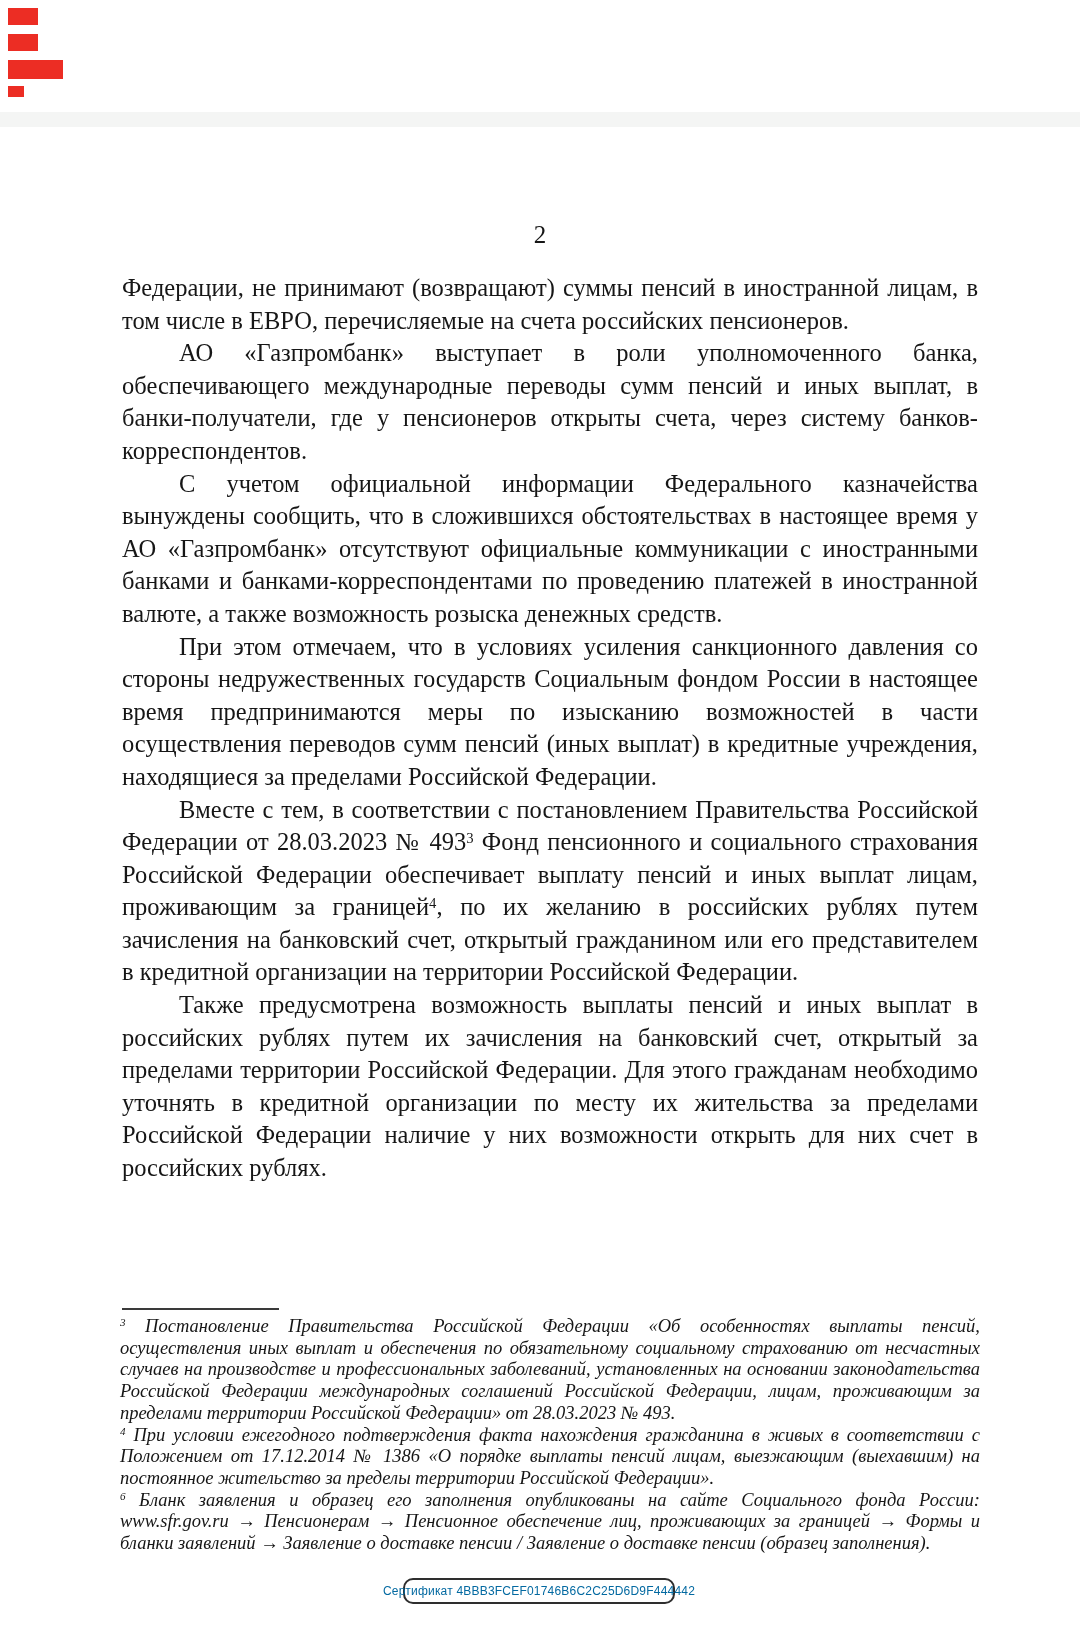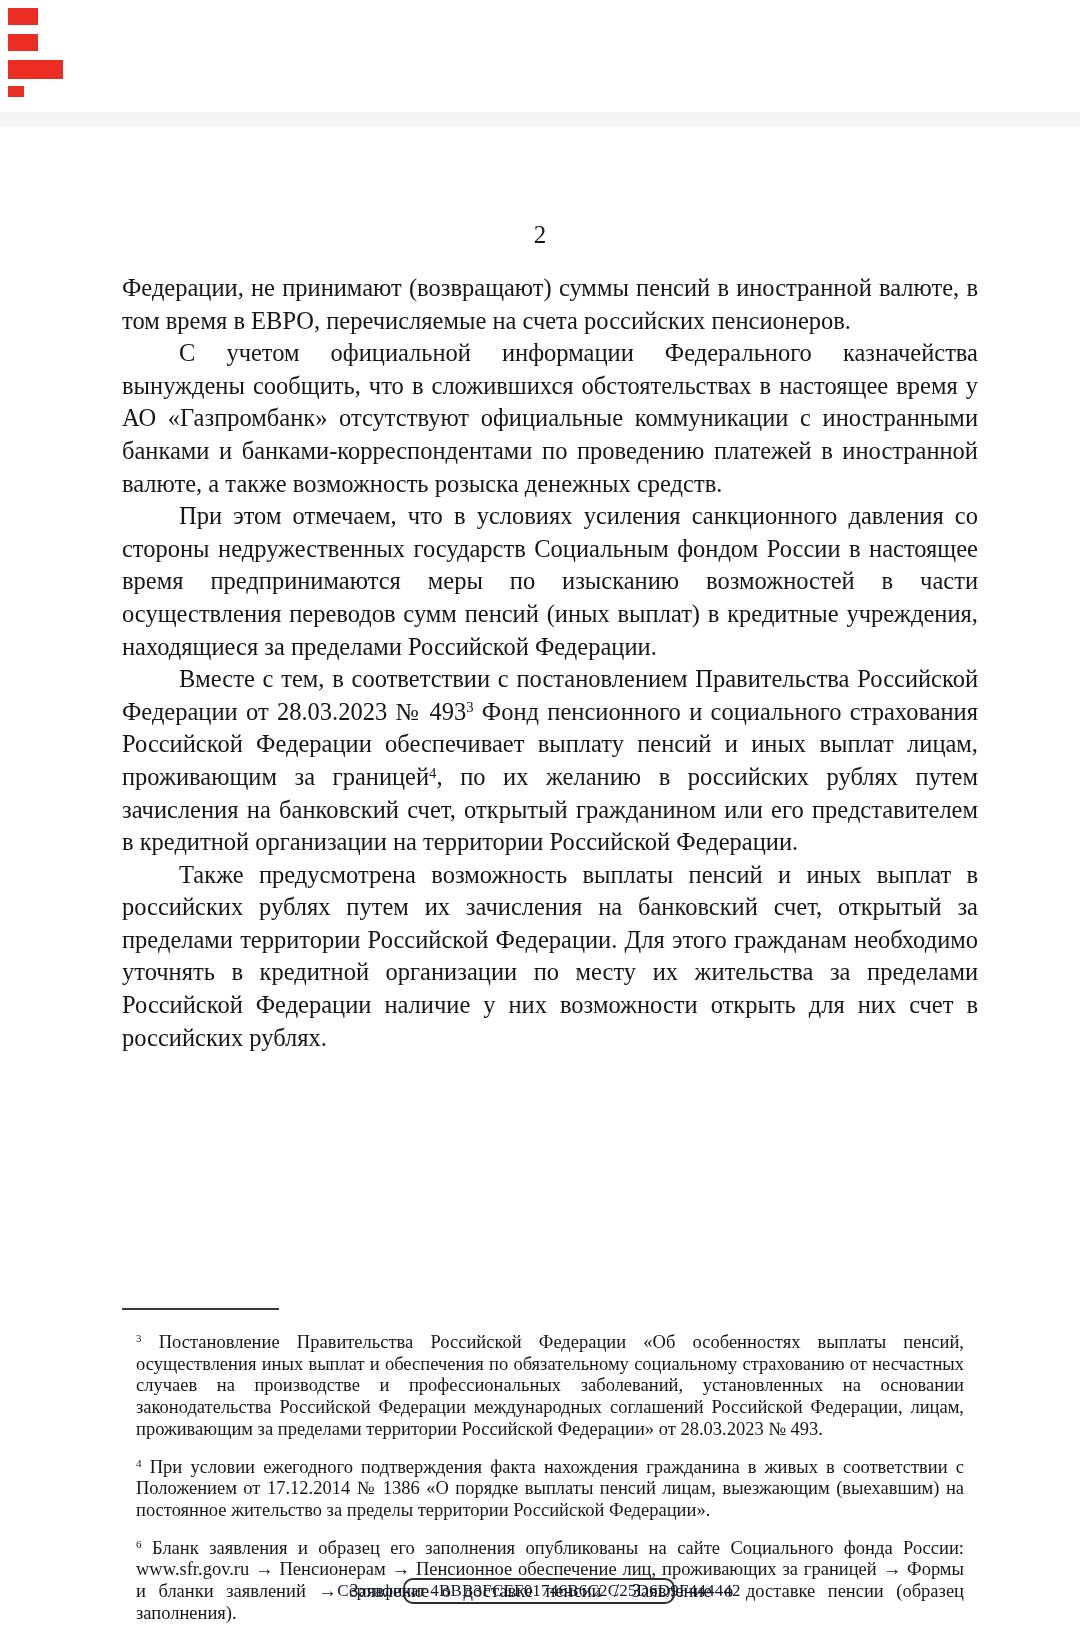--- a/index.html
+++ b/index.html
@@ -70,41 +70,42 @@
   .footnotes {
     position: absolute;
     left: 120px;
     top: 1316px;
     width: 860px;
     font-size: 18.5px;
     line-height: 21.7px;
     text-align: justify;
   }
   .footnotes p {
-    margin: 16px;
+    margin: 0;
     padding: 0;
+    font-style: italic;
   }
   .stamp {
     position: absolute;
     left: 403px;
     top: 1578px;
     width: 272px;
     height: 26px;
     border: 2px solid #2e2e2e;
     border-radius: 10px;
     background: transparent;
     box-sizing: border-box;
     display: flex;
     align-items: center;
     justify-content: center;
   }
   .stamp span {
-    font-family: Liberation Serif, serif;
-    font-size: 17px;
-    color: #0f172a;
+    font-family: Liberation Sans, sans-serif;
+    font-size: 12px;
+    color: #0369a1;
     letter-spacing: 0.2px;
     white-space: nowrap;
   }
 </style>
 </head>
 <body>
 
 <div class="page">
 
   <div class="page-gap"></div>
@@ -112,21 +113,22 @@
   <div id="redactions">
       <div class="redaction" style="left: 8px; top: 8px; width: 30px; height: 17px; background: rgb(236, 45, 36);"></div>
       <div class="redaction" style="left: 8px; top: 34px; width: 30px; height: 17px; background: rgb(236, 45, 36);"></div>
       <div class="redaction" style="left: 8px; top: 60px; width: 55px; height: 19px; background: rgb(236, 45, 36);"></div>
       <div class="redaction" style="left: 8px; top: 86px; width: 16px; height: 11px; background: rgb(236, 45, 36);"></div>
     </div>
 
   <div class="page-number">2</div>
 
   <div id="content" class="content">
-      <p class="no-indent">Федерации, не принимают (возвращают) суммы пенсий в иностранной валюте, в том время в ЕВРО, перечисляемые на счета российских пенсионеров.</p>
+      <p class="no-indent">Федерации, не принимают (возвращают) суммы пенсий в иностранной лицам, в том числе в ЕВРО, перечисляемые на счета российских пенсионеров.</p>
+      <p>АО «Газпромбанк» выступает в роли уполномоченного банка, обеспечивающего международные переводы сумм пенсий и иных выплат, в банки-получатели, где у пенсионеров открыты счета, через систему банков-корреспондентов.</p>
       <p>С учетом официальной информации Федерального казначейства вынуждены сообщить, что в сложившихся обстоятельствах в настоящее время у АО «Газпромбанк» отсутствуют официальные коммуникации с иностранными банками и банками-корреспондентами по проведению платежей в иностранной валюте, а также возможность розыска денежных средств.</p>
       <p>При этом отмечаем, что в условиях усиления санкционного давления со стороны недружественных государств Социальным фондом России в настоящее время предпринимаются меры по изысканию возможностей в части осуществления переводов сумм пенсий (иных выплат) в кредитные учреждения, находящиеся за пределами Российской Федерации.</p>
       <p>Вместе с тем, в соответствии с постановлением Правительства Российской Федерации от 28.03.2023 № 493<sup>3</sup> Фонд пенсионного и социального страхования Российской Федерации обеспечивает выплату пенсий и иных выплат лицам, проживающим за границей<sup>4</sup>, по их желанию в российских рублях путем зачисления на банковский счет, открытый гражданином или его представителем в кредитной организации на территории Российской Федерации.</p>
       <p>Также предусмотрена возможность выплаты пенсий и иных выплат в российских рублях путем их зачисления на банковский счет, открытый за пределами территории Российской Федерации. Для этого гражданам необходимо уточнять в кредитной организации по месту их жительства за пределами Российской Федерации наличие у них возможности открыть для них счет в российских рублях.</p>
     </div>
 
   <div class="fn-sep"></div>
 
   <div id="footnotes" class="footnotes">
       <p><sup>3</sup> Постановление Правительства Российской Федерации «Об особенностях выплаты пенсий, осуществления иных выплат и обеспечения по обязательному социальному страхованию от несчастных случаев на производстве и профессиональных заболеваний, установленных на основании законодательства Российской Федерации международных соглашений Российской Федерации, лицам, проживающим за пределами территории Российской Федерации» от 28.03.2023 № 493.</p>

